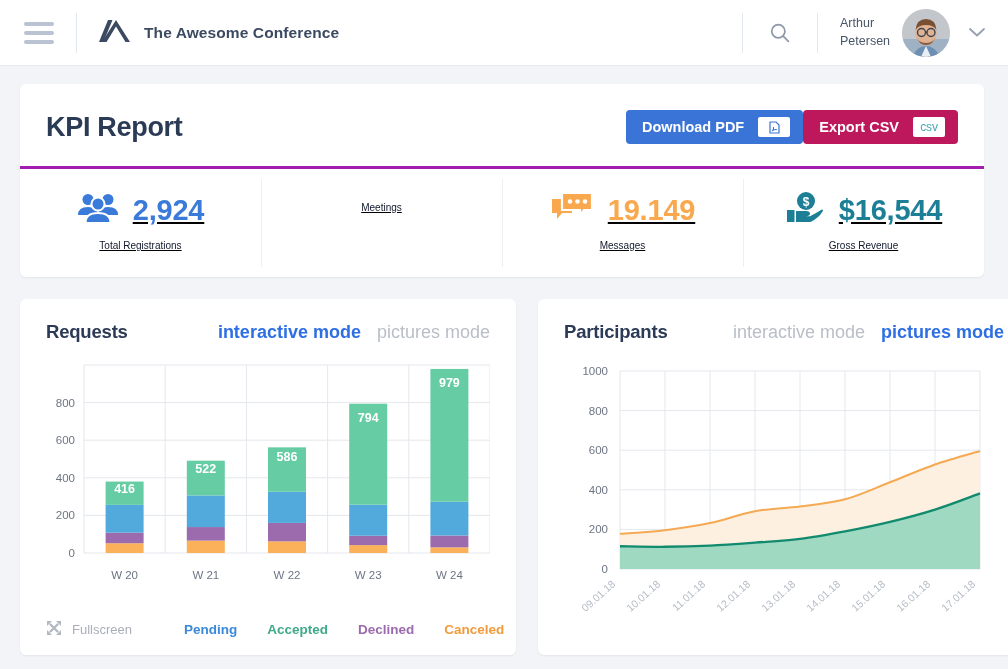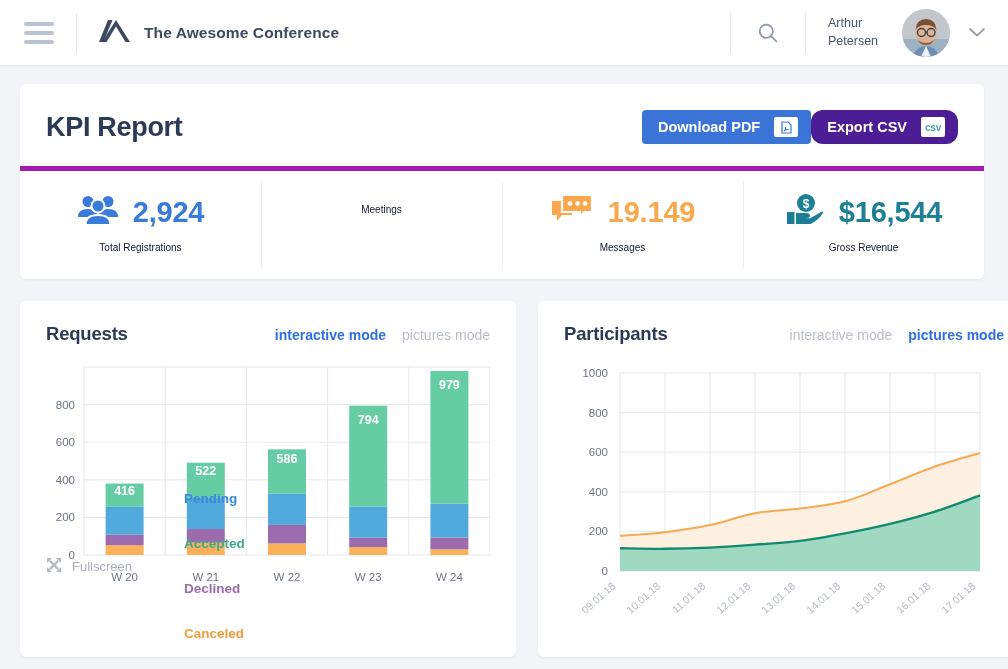--- a/index.html
+++ b/index.html
@@ -18,21 +18,21 @@
   .hamburger { margin-left: 24px; width: 30px; display: flex; flex-direction: column; gap: 5px; cursor: pointer; }
   .hamburger span { display: block; height: 4px; border-radius: 2px; background: #b9c3d2; }
   .hamburger span:nth-child(1){ width: 30px; }
   .hamburger span:nth-child(2){ width: 30px; }
   .hamburger span:nth-child(3){ width: 30px; }
   .vdiv { width: 1px; height: 40px; background: #e3e7ee; margin: 0 22px; }
   .brand { display: flex; align-items: center; gap: 11px; }
   .brand-name { font-size: 15.5px; font-weight: bold; color: #3c4a61; letter-spacing: .1px; }
   .spacer { flex: 1; }
   .search-btn { width: 30px; height: 30px; display: flex; align-items: center; justify-content: center; cursor: pointer; }
-  .user { display: flex; align-items: center; gap: 12px; margin-right: 4px; }
+  .user { display: flex; align-items: center; margin-right: 4px; }
   .user-name { font-size: 12.5px; color: #4a5769; line-height: 1.42; width: 62px; }
   .avatar {
     width: 48px; height: 48px; border-radius: 50%; overflow: hidden;
     background: #c9ccd1; position: relative; flex: none;
   }
   .chev { margin: 0 22px 0 14px; cursor: pointer; }
 
   
   .page { padding: 18px 24px 0 20px; }
   .card { background: #fff; border-radius: 6px; box-shadow: 0 1px 2px rgba(40,60,90,.07); }
@@ -40,53 +40,53 @@
   .report-card { padding: 0; }
   .report-head { display: flex; align-items: center; padding: 26px 26px 22px 26px; }
   .report-title { font-size: 27px; font-weight: bold; color: #2b3a55; letter-spacing: -.3px; }
   .btns { margin-left: auto; display: flex; }
   .btn {
     height: 34px; border-radius: 4px; border: 0; color: #fff; cursor: pointer;
     font-family: inherit; font-size: 14.5px; font-weight: bold;
     display: flex; align-items: center; gap: 14px; padding: 0 13px 0 16px;
   }
   .btn-pdf { background: #3a74d6; }
-  .btn-csv { background: #4c1d95; border-radius: 12px; }
+  .btn-csv { background: #be185d; }
   .badge {
-    background: #fff; border-radius: 2px; width: 24px; height: 20px;
+    background: #fff; border-radius: 2px; width: 32px; height: 20px;
     display: flex; align-items: center; justify-content: center;
-    font-size: 10px; font-weight: bold; letter-spacing: -.2px;
+    font-size: 12px; font-weight: normal; letter-spacing: -.2px;
   }
   .badge.pdf { color: #3a74d6; }
   .badge.csv { color: #47a8b4; }
 
-  .stats { display: flex; border-top: 5px solid #a21caf; }
+  .stats { display: flex; border-top: 3px solid #a21caf; text-decoration: underline; }
   .stat { flex: 1; padding: 22px 0 26px 0; text-align: center; position: relative; }
   .stat + .stat::before {
     content: ""; position: absolute; left: 0; top: 10px; bottom: 10px; width: 1px; background: #edeff3;
   }
   .stat-top { display: flex; align-items: center; justify-content: center; gap: 14px; }
   .stat-val { font-size: 29px; font-weight: bold; letter-spacing: -.2px; }
   .stat-label { margin-top: 11px; font-size: 10px; color: #0f172a; }
 
   
   .charts { display: flex; gap: 22px; margin-top: 22px; }
   .chart-card { flex: 1; border-radius: 6px; background: #fff; box-shadow: 0 1px 2px rgba(40,60,90,.07); padding: 22px 26px 0 26px; height: 356px; position: relative; }
   .chart-head { display: flex; align-items: baseline; }
   .chart-title { font-size: 18.5px; font-weight: bold; color: #2b3a55; letter-spacing: -.2px; }
-  .modes { margin-left: auto; display: flex; gap: 16px; font-size: 14px; }
+  .modes { margin-left: auto; display: flex; gap: 16px; font-size: 18px; }
   .mode { cursor: pointer; }
   .mode.on { color: #2f6fe4; font-weight: bold; }
   .mode.off { color: #b9bec7; }
 
   .plot { position: relative; margin-top: 18px; }
 
   .legend-row { position: absolute; left: 26px; right: 26px; bottom: 16px; display: flex; align-items: center; }
   .fs { display: flex; align-items: center; gap: 10px; color: #a9aeb8; font-size: 13px; cursor: pointer; }
-  .legend { margin-left: 52px; display: flex; gap: 30px; font-size: 13.5px; font-weight: bold; flex-direction: column; }
+  .legend { margin-left: 52px; display: flex; gap: 30px; font-size: 13.5px; font-weight: bold; }
   .lg { cursor: pointer; }
 </style>
 </head>
 <body>
 
 <div class="topbar">
   <div class="hamburger">
     <span></span>
     <span></span>
     <span></span>

